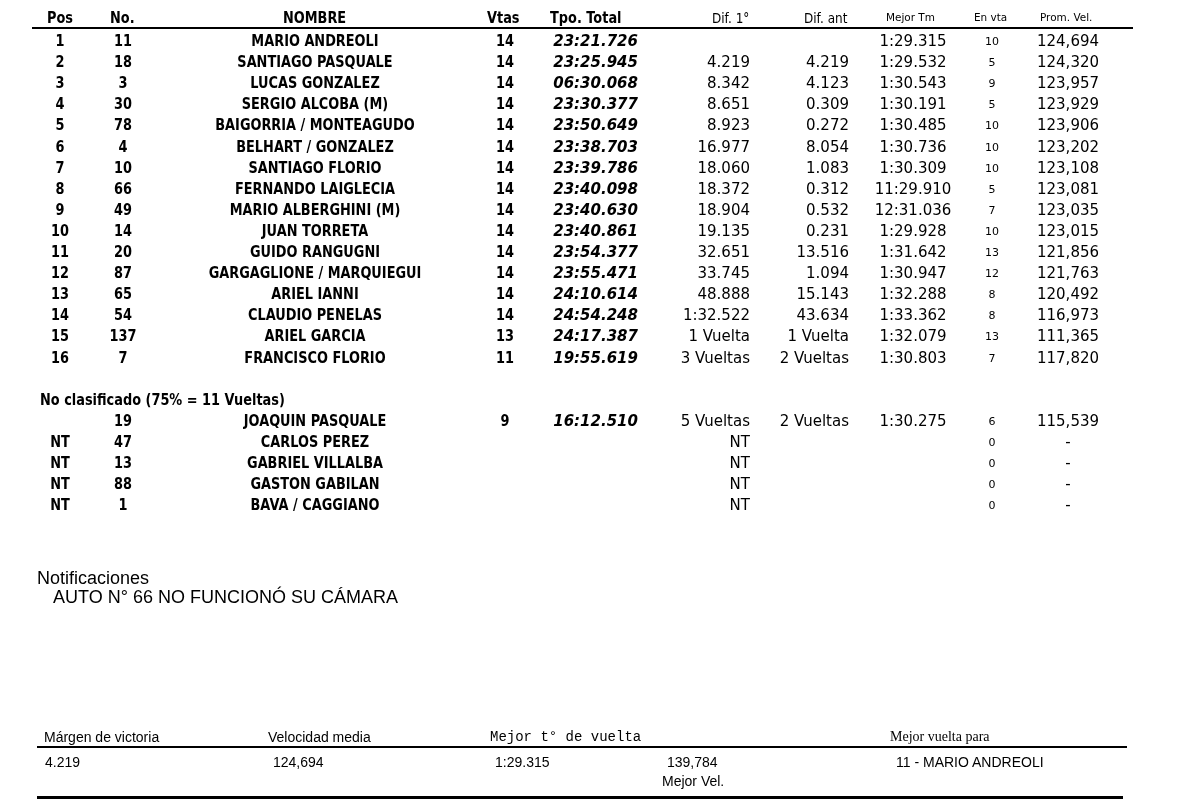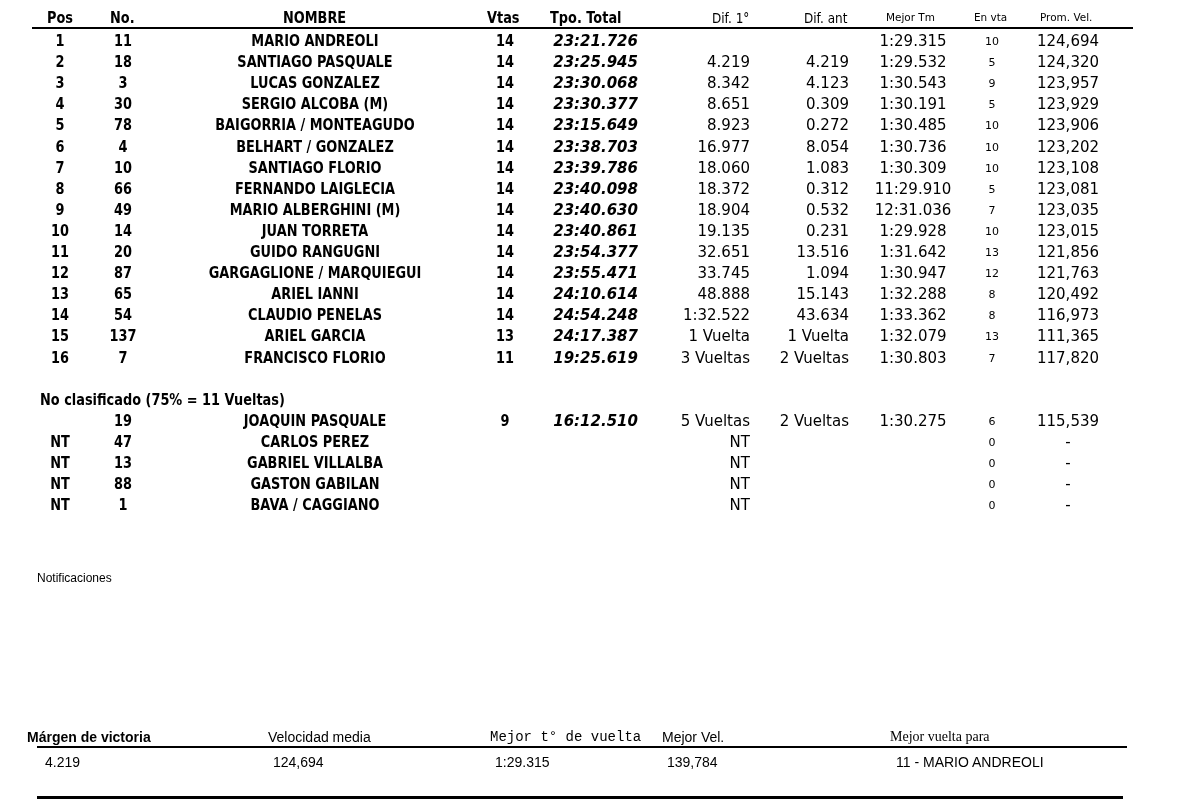--- a/index.html
+++ b/index.html
@@ -19,21 +19,21 @@
   .cell.num { left: 98px; width: 50px; }
   .cell.name { left: 160px; width: 310px; }
   .cell.laps { left: 480px; width: 50px; }
   .cell.total { left: 540px; width: 98px; font-style: italic; }
   .cell.dif1 { left: 650px; width: 100px; font-weight: normal; }
   .cell.difa { left: 750px; width: 99px; font-weight: normal; }
   .cell.best { left: 868px; width: 90px; font-weight: normal; }
   .cell.inlap { left: 970px; width: 44px; font-size: 11px; font-weight: normal; }
   .cell.avg { left: 1030px; width: 76px; font-weight: normal; }
   .nc-title { position: absolute; left: 40px; top: 390px; height: 21px; line-height: 21px; font-family: "DejaVu Sans", sans-serif; font-weight: bold; font-size: 15px; white-space: nowrap; transform: scaleX(0.86); transform-origin: left center; }
-  .notes { position: absolute; left: 37px; top: 569px; font-family: "Liberation Sans", sans-serif; font-size: 12px; }
+  .notes { position: absolute; left: 37px; top: 569px; font-family: "Liberation Sans", sans-serif; font-size: 18px; }
   .notes .title { height: 19px; line-height: 19px; }
   .notes .line { height: 19.5px; line-height: 19.5px; padding-left: 16px; white-space: nowrap; }
   .summary { position: absolute; left: 0; top: 726px; width: 1200px; font-family: "Liberation Sans", sans-serif; font-size: 14px; }
   .summary .lab { position: absolute; top: 0; height: 20px; line-height: 22px; white-space: nowrap; }
   .summary .val { position: absolute; top: 26px; height: 20px; line-height: 20px; white-space: nowrap; }
   .summary-rule { position: absolute; left: 37px; top: 746px; width: 1090px; height: 2px; background: #000; }
   .bottom-rule { position: absolute; left: 37px; top: 796px; width: 1086px; height: 3px; background: #000; }
 </style>
 </head>
 <body>
@@ -76,21 +76,21 @@
         <div class="cell difa r">4.219</div>
         <div class="cell best c">1:29.532</div>
         <div class="cell inlap c">5</div>
         <div class="cell avg c">124,320</div>
       </div>
       <div class="row" style="top: 73.2px;">
         <div class="cell pos b c cond">3</div>
         <div class="cell num b c cond">3</div>
         <div class="cell name b c cond">LUCAS GONZALEZ</div>
         <div class="cell laps b c cond">14</div>
-        <div class="cell total b r">23:30.068</div>
+        <div class="cell total b r">06:30.068</div>
         <div class="cell dif1 r">8.342</div>
         <div class="cell difa r">4.123</div>
         <div class="cell best c">1:30.543</div>
         <div class="cell inlap c">9</div>
         <div class="cell avg c">123,957</div>
       </div>
       <div class="row" style="top: 94.3px;">
         <div class="cell pos b c cond">4</div>
         <div class="cell num b c cond">30</div>
         <div class="cell name b c cond">SERGIO ALCOBA (M)</div>
@@ -100,21 +100,21 @@
         <div class="cell difa r">0.309</div>
         <div class="cell best c">1:30.191</div>
         <div class="cell inlap c">5</div>
         <div class="cell avg c">123,929</div>
       </div>
       <div class="row" style="top: 115.4px;">
         <div class="cell pos b c cond">5</div>
         <div class="cell num b c cond">78</div>
         <div class="cell name b c cond">BAIGORRIA / MONTEAGUDO</div>
         <div class="cell laps b c cond">14</div>
-        <div class="cell total b r">23:15.649</div>
+        <div class="cell total b r">23:50.649</div>
         <div class="cell dif1 r">8.923</div>
         <div class="cell difa r">0.272</div>
         <div class="cell best c">1:30.485</div>
         <div class="cell inlap c">10</div>
         <div class="cell avg c">123,906</div>
       </div>
       <div class="row" style="top: 136.5px;">
         <div class="cell pos b c cond">6</div>
         <div class="cell num b c cond">4</div>
         <div class="cell name b c cond">BELHART / GONZALEZ</div>
@@ -232,21 +232,21 @@
         <div class="cell difa r">1 Vuelta</div>
         <div class="cell best c">1:32.079</div>
         <div class="cell inlap c">13</div>
         <div class="cell avg c">111,365</div>
       </div>
       <div class="row" style="top: 347.5px;">
         <div class="cell pos b c cond">16</div>
         <div class="cell num b c cond">7</div>
         <div class="cell name b c cond">FRANCISCO FLORIO</div>
         <div class="cell laps b c cond">11</div>
-        <div class="cell total b r">19:25.619</div>
+        <div class="cell total b r">19:55.619</div>
         <div class="cell dif1 r">3 Vueltas</div>
         <div class="cell difa r">2 Vueltas</div>
         <div class="cell best c">1:30.803</div>
         <div class="cell inlap c">7</div>
         <div class="cell avg c">117,820</div>
       </div>
     </div>
 
   <div class="nc-title">No clasificado (75% = 11 Vueltas)</div>
 
@@ -309,27 +309,28 @@
         <div class="cell difa r"></div>
         <div class="cell best c"></div>
         <div class="cell inlap c">0</div>
         <div class="cell avg c">-</div>
       </div>
     </div>
 </div>
 
 <div class="notes">
   <div class="title">Notificaciones</div>
+  <div class="line">AUTO N° 66 NO FUNCIONÓ SU CÁMARA</div>
 </div>
 
 <div class="summary">
-  <div class="lab" style="left:27px;font-weight:bold;">Márgen de victoria</div>
+  <div class="lab" style="left:44px;">Márgen de victoria</div>
   <div class="lab" style="left:268px;">Velocidad media</div>
   <div class="lab" style="left:490px;font-family:Liberation Mono, monospace;">Mejor t° de vuelta</div>
-  <div class="lab" style="left:662px;">Mejor Vel.</div>
+  <div class="lab" style="left:662px;margin-top:44px;">Mejor Vel.</div>
   <div class="lab" style="left:890px;font-family:Liberation Serif, serif;">Mejor vuelta para</div>
   <div class="val" style="left:45px;">4.219</div>
   <div class="val" style="left:273px;">124,694</div>
   <div class="val" style="left:495px;">1:29.315</div>
   <div class="val" style="left:667px;">139,784</div>
   <div class="val" style="left:896px;">11 - MARIO ANDREOLI</div>
 </div>
 <div class="summary-rule"></div>
 <div class="bottom-rule"></div>
 

